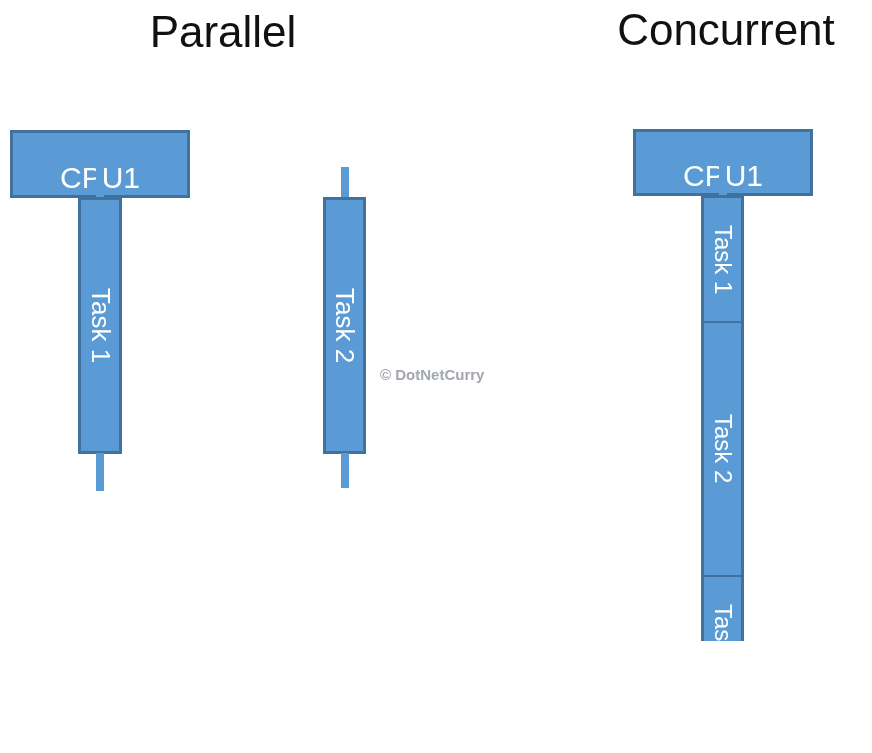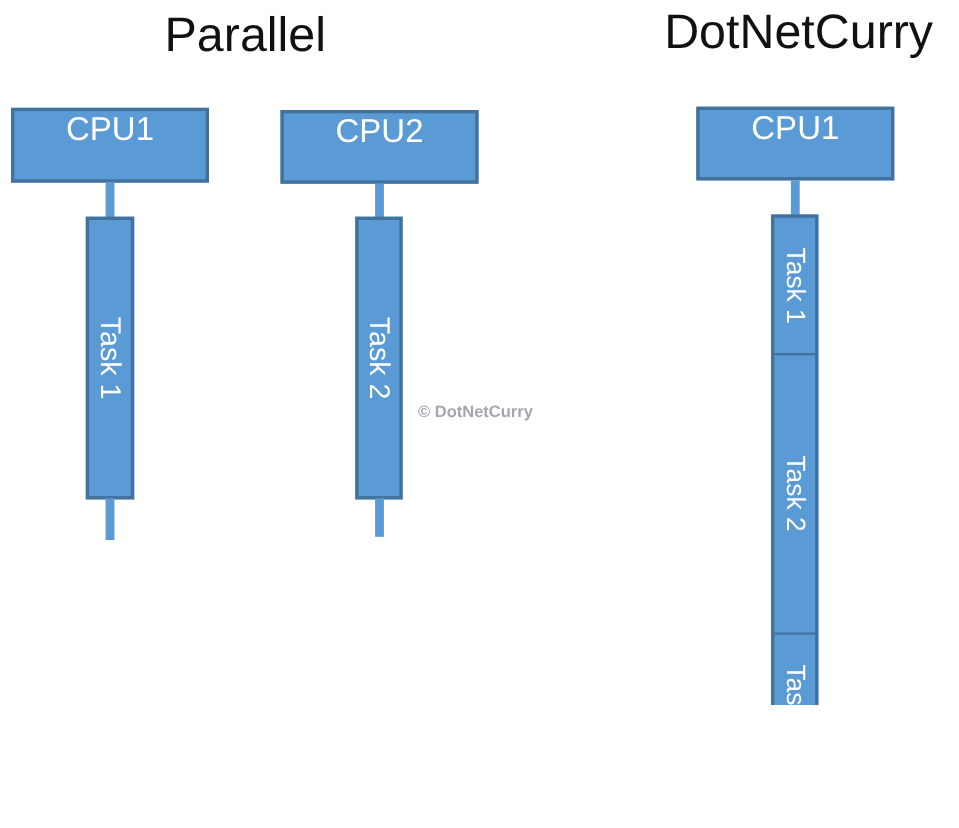--- a/index.html
+++ b/index.html
@@ -23,23 +23,24 @@
     font-size:44px;
     line-height:1.1;
     text-align:center;
     white-space:nowrap;
   }
   .cpu-box{
     position:absolute;
     background:var(--fill);
     border:3px solid var(--border);
     box-sizing:border-box;
-    display:flex;align-items:flex-start;justify-content:center;
+    display:flex;align-items:flex-end;justify-content:center;
     color:var(--label);
     font-size:30px;
+    margin-top:32px;
   }
   .connector{
     position:absolute;
     background:var(--fill);
   }
   .task-bar{
     position:absolute;
     background:var(--fill);
     border:3px solid var(--border);
     box-sizing:border-box;
@@ -74,34 +75,31 @@
     font-size:15px;
     white-space:nowrap;
   }
 </style>
 </head>
 <body>
 
 <div class="canvas">
 
   <div class="title" style="left:0;top:8px;width:446px;">Parallel</div>
-  <div class="title" style="left:580px;top:6px;width:292px;">DotNetCurry</div>
+  <div class="title" style="left:580px;top:6px;width:292px;">Concurrent</div>
 
   <div class="cpu-box" style="left:10px;top:98px;width:180px;height:68px;">
     <span>CPU1</span>
   </div>
   <div class="connector" style="left:96px;top:166px;width:8px;height:32px;"></div>
   <div class="task-bar" style="left:78px;top:197px;width:44px;height:257px;">
     <span class="task-label">Task 1</span>
   </div>
   <div class="connector" style="left:96px;top:453px;width:8px;height:38px;"></div>
 
-  <div class="cpu-box" style="left:255px;top:100px;width:180px;height:67px;">
-    <span>CPU2</span>
-  </div>
   <div class="connector" style="left:341px;top:167px;width:8px;height:31px;"></div>
   <div class="task-bar" style="left:323px;top:197px;width:43px;height:257px;">
     <span class="task-label">Task 2</span>
   </div>
   <div class="connector" style="left:341px;top:453px;width:8px;height:35px;"></div>
 
   <div class="watermark" style="left:380px;top:366px;font-weight:bold;">© DotNetCurry</div>
 
   <div class="cpu-box" style="left:633px;top:97px;width:180px;height:67px;">
     <span>CPU1</span>

